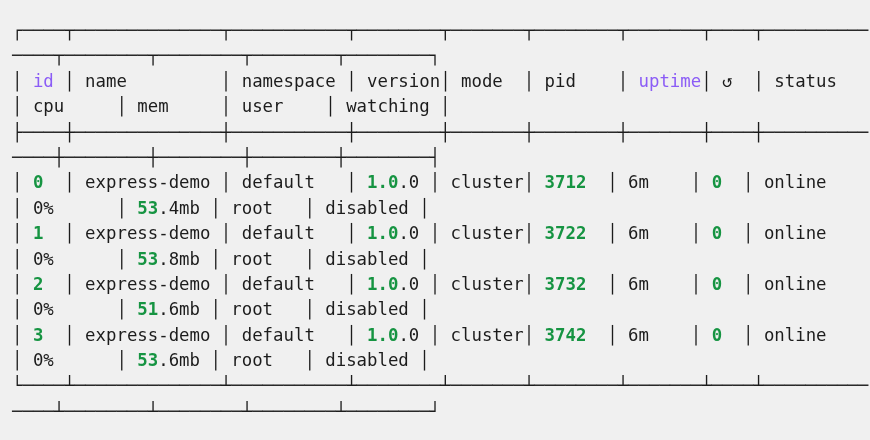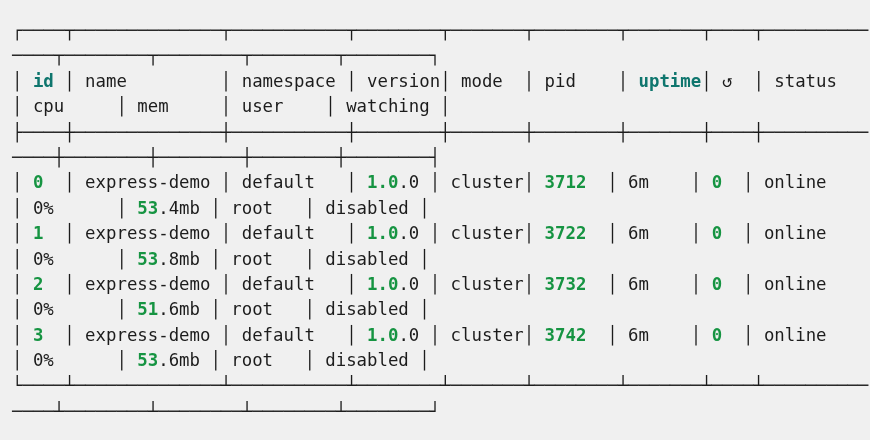--- a/index.html
+++ b/index.html
@@ -14,20 +14,20 @@
     padding:18px 0 0 12px;
     font-family:"DejaVu Sans Mono","Liberation Mono",monospace;
     font-size:17.35px;
     line-height:25.4px;
     color:#1c1c1c;
     white-space:pre;
   }
   .term .line{height:25.4px;white-space:pre}
   .term .d{color:#1c1c1c}
   .term .g{color:#169442;font-weight:bold}
-  .term .r{color:#0f766e;font-weight:bold}
+  .term .r{color:#8b5cf6;font-weight:normal}
 </style>
 </head>
 <body>
 
 <div class="screen">
   <pre class="term" id="terminal-output"><div class="line"><span class="d">┌────┬──────────────┬───────────┬────────┬───────┬────────┬───────┬────┬──────────</span></div><div class="line"><span class="d">────┬────────┬────────┬────────┬────────┐</span></div><div class="line"><span class="d">│ </span><span class="r">id</span><span class="d"> │ name         │ namespace │ version│ mode  │ pid    │ </span><span class="r">uptime</span><span class="d">│ ↺  │ status   </span></div><div class="line"><span class="d">│ cpu     │ mem     │ user    │ watching │</span></div><div class="line"><span class="d">├────┼──────────────┼───────────┼────────┼───────┼────────┼───────┼────┼──────────</span></div><div class="line"><span class="d">────┼────────┼────────┼────────┼────────┤</span></div><div class="line"><span class="d">│ </span><span class="g">0</span><span class="d">  │ express-demo │ default   │ </span><span class="g">1.0</span><span class="d">.0 │ cluster│ </span><span class="g">3712</span><span class="d">  │ 6m    │ </span><span class="g">0</span><span class="d">  │ online    </span></div><div class="line"><span class="d">│ 0%      │ </span><span class="g">53</span><span class="d">.4mb │ root   │ disabled │</span></div><div class="line"><span class="d">│ </span><span class="g">1</span><span class="d">  │ express-demo │ default   │ </span><span class="g">1.0</span><span class="d">.0 │ cluster│ </span><span class="g">3722</span><span class="d">  │ 6m    │ </span><span class="g">0</span><span class="d">  │ online    </span></div><div class="line"><span class="d">│ 0%      │ </span><span class="g">53</span><span class="d">.8mb │ root   │ disabled │</span></div><div class="line"><span class="d">│ </span><span class="g">2</span><span class="d">  │ express-demo │ default   │ </span><span class="g">1.0</span><span class="d">.0 │ cluster│ </span><span class="g">3732</span><span class="d">  │ 6m    │ </span><span class="g">0</span><span class="d">  │ online    </span></div><div class="line"><span class="d">│ 0%      │ </span><span class="g">51</span><span class="d">.6mb │ root   │ disabled │</span></div><div class="line"><span class="d">│ </span><span class="g">3</span><span class="d">  │ express-demo │ default   │ </span><span class="g">1.0</span><span class="d">.0 │ cluster│ </span><span class="g">3742</span><span class="d">  │ 6m    │ </span><span class="g">0</span><span class="d">  │ online    </span></div><div class="line"><span class="d">│ 0%      │ </span><span class="g">53</span><span class="d">.6mb │ root   │ disabled │</span></div><div class="line"><span class="d">└────┴──────────────┴───────────┴────────┴───────┴────────┴───────┴────┴──────────</span></div><div class="line"><span class="d">────┴────────┴────────┴────────┴────────┘</span></div></pre>
 </div>
 
 </body></html>

